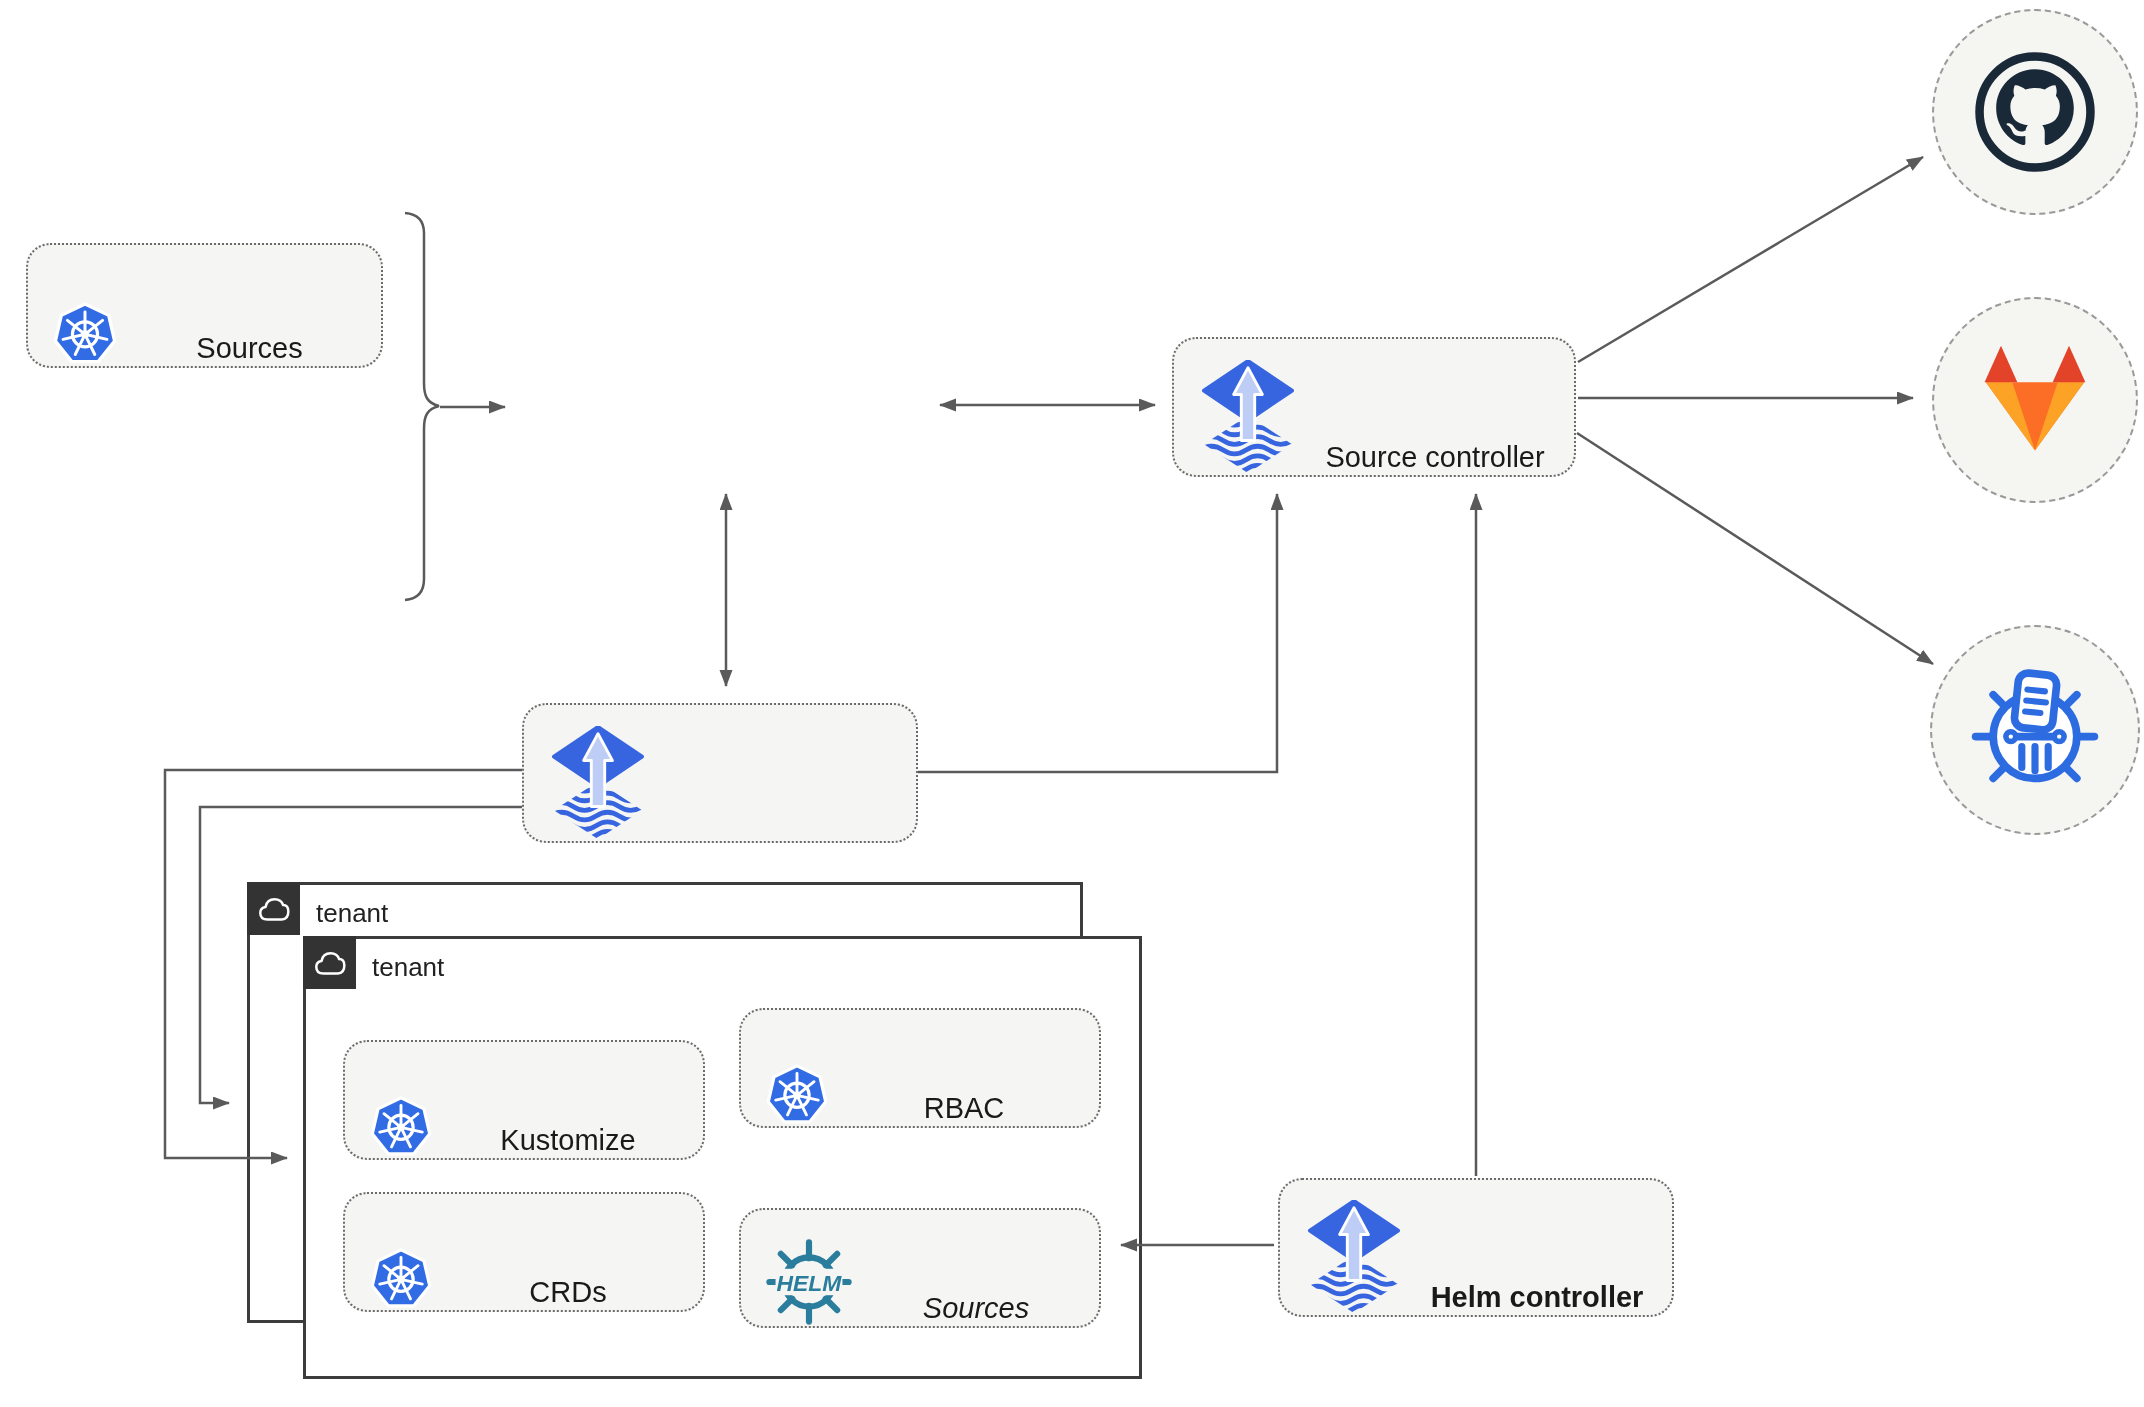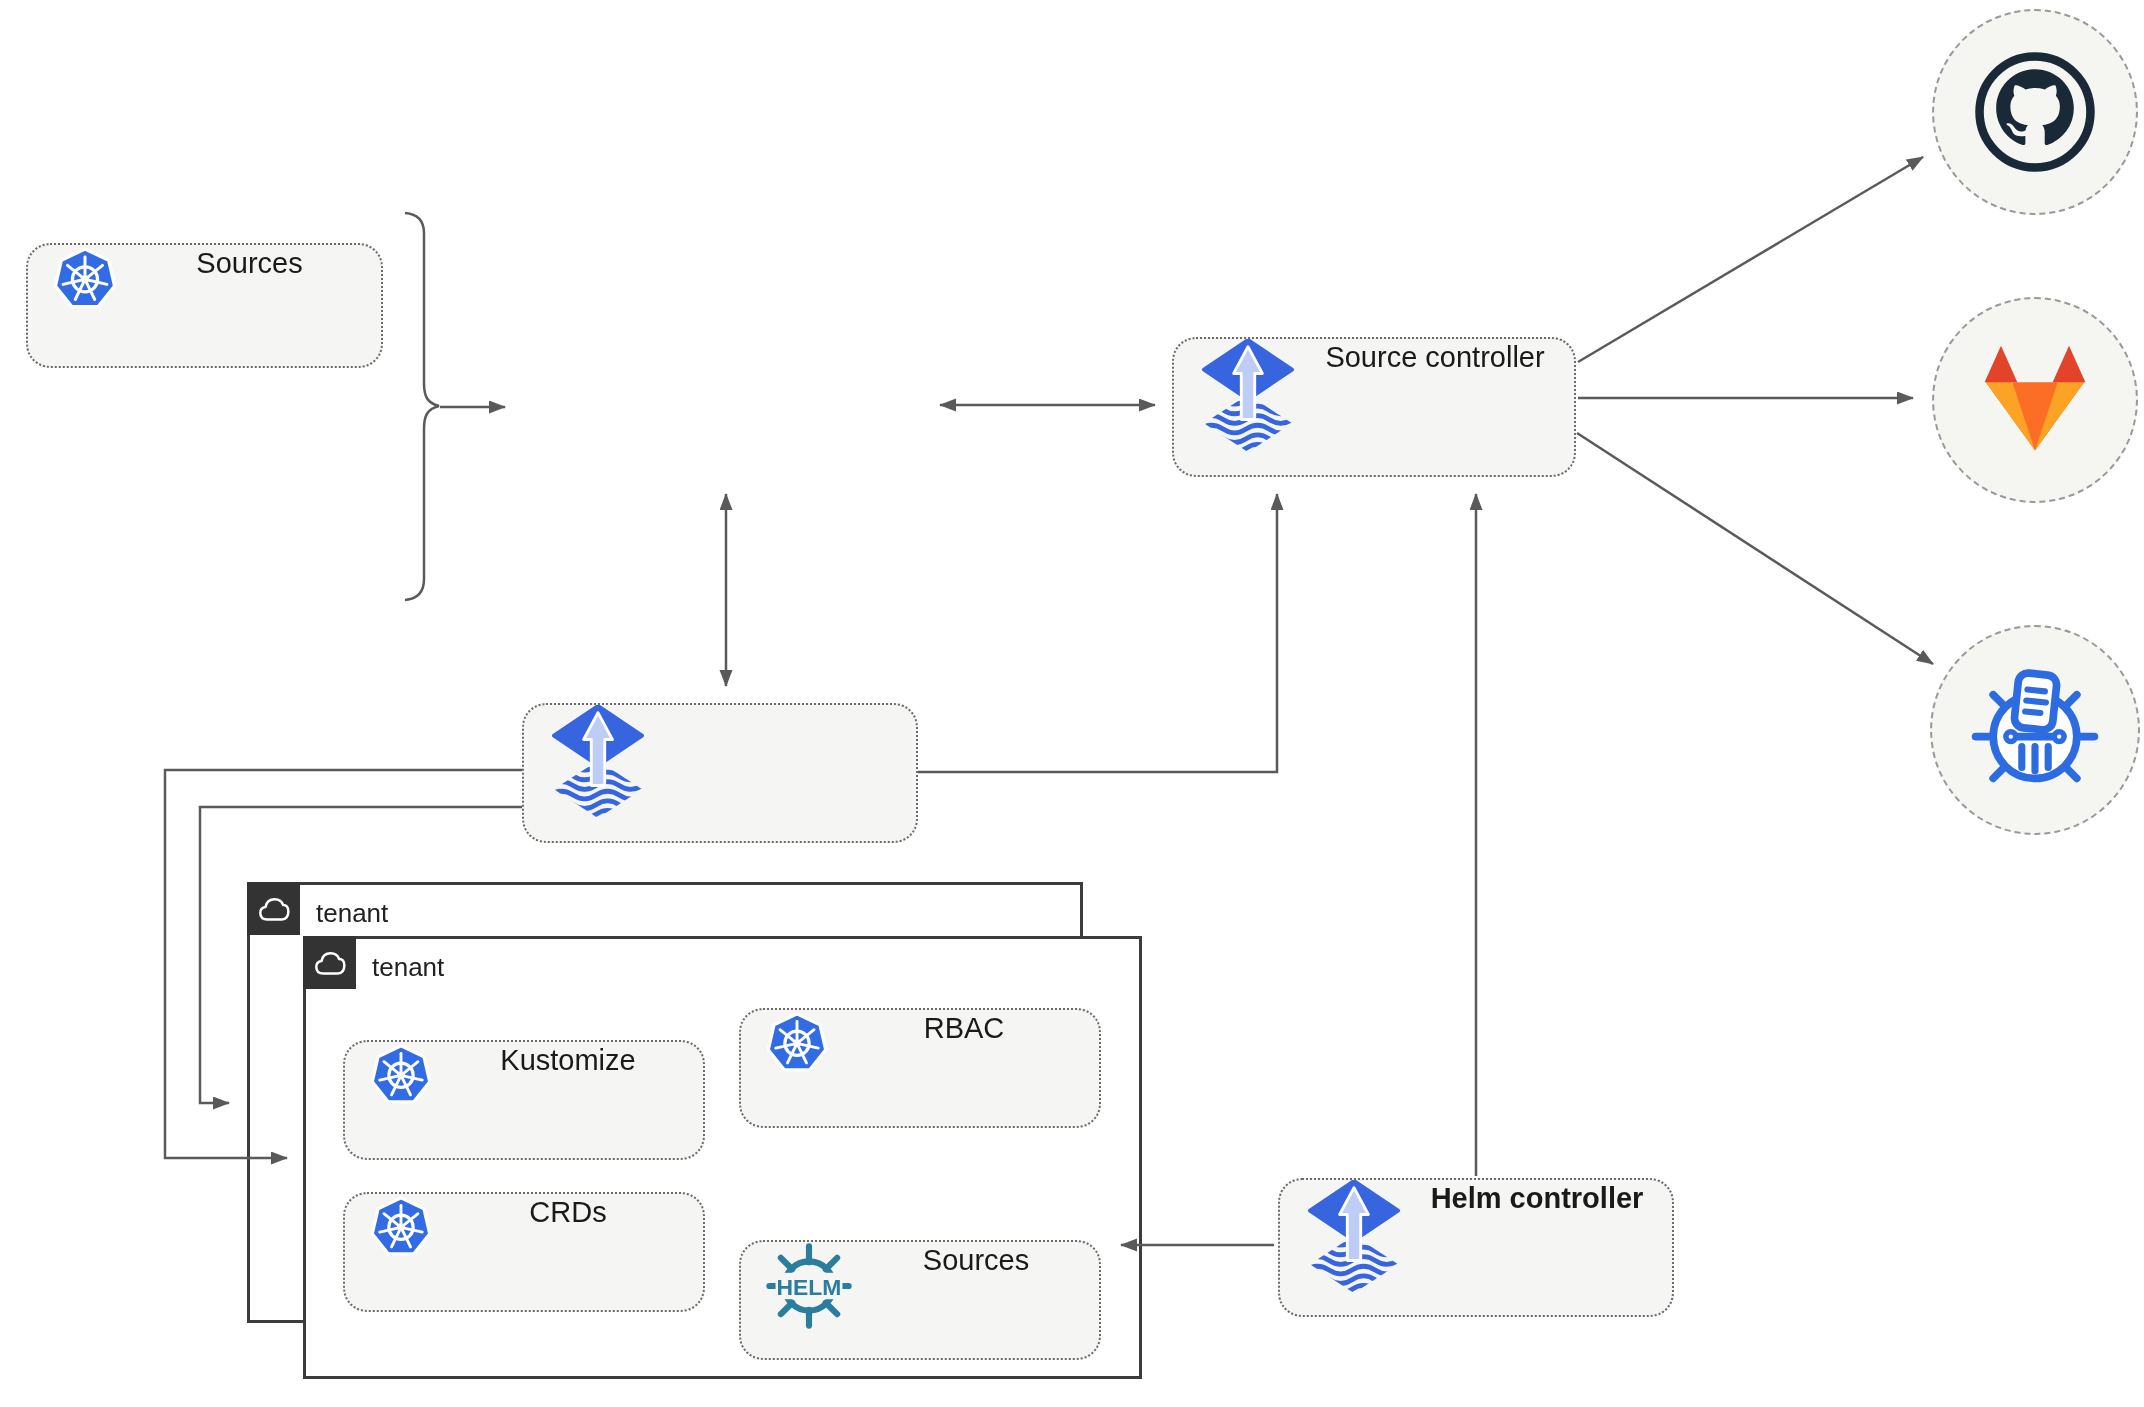--- a/index.html
+++ b/index.html
@@ -1,21 +1,21 @@
 <!DOCTYPE html>
 <html><head>
 <meta charset="utf-8">
 <style>
   html,body{margin:0;padding:0;background:#ffffff;}
   #canvas{
     position:relative;width:2144px;height:1407px;background:#ffffff;overflow:hidden;
     font-family:"Liberation Sans",sans-serif;color:#1a1a1a;
   }
   .node{
-    position:absolute;box-sizing:border-box;display:flex;align-items:flex-start;
+    position:absolute;box-sizing:border-box;display:flex;align-items:flex-end;
     background:#F5F5F3;border:2px dotted #6b6b6b;border-radius:24px;z-index:4;
   }
   .node-icon{margin-left:24px;flex:0 0 auto;display:block;}
   .node-label{flex:1;text-align:center;font-size:29px;line-height:1.25;padding:0 14px;}
   .wrap .node-label{max-width:225px;margin:0 auto;}
   .tenant{
     position:absolute;box-sizing:border-box;background:#ffffff;border:3px solid #3c3c3c;
   }
   .tenant-tag{
     position:absolute;left:-3px;top:-3px;width:53px;height:53px;background:#333333;
@@ -177,21 +177,21 @@
         <line x1="50" y1="52" x2="35.2" y2="82.6"></line>
           <line x1="50" y1="52" x2="16.8" y2="59.6"></line>
         <line x1="50" y1="52" x2="23.4" y2="30.8"></line>
       </g>
       <circle cx="50" cy="52" r="19" fill="none" stroke="#ffffff" stroke-width="5"></circle>
       <circle cx="50" cy="52" r="6" fill="#ffffff"></circle>
     </svg>
     <div class="node-label">CRDs</div>
   </div>
 
-  <div class="node" style="left:739px;top:1240px;width:362px;height:120px;">
+  <div class="node" style="left:739px;top:1208px;width:362px;height:120px;font-style:italic;">
     <svg class="node-icon" width="88" height="88" viewBox="0 0 100 100">
       <g stroke="#2A7D9C" stroke-width="7" stroke-linecap="round">
         <line x1="50" y1="23" x2="50" y2="5"></line>
           <line x1="50" y1="77" x2="50" y2="95"></line>
         <line x1="69" y1="31" x2="82" y2="18"></line>
           <line x1="31" y1="31" x2="18" y2="18"></line>
         <line x1="69" y1="69" x2="82" y2="82"></line>
           <line x1="31" y1="69" x2="18" y2="82"></line>
         <line x1="23" y1="50" x2="5" y2="50"></line>
           <line x1="77" y1="50" x2="95" y2="50"></line>

